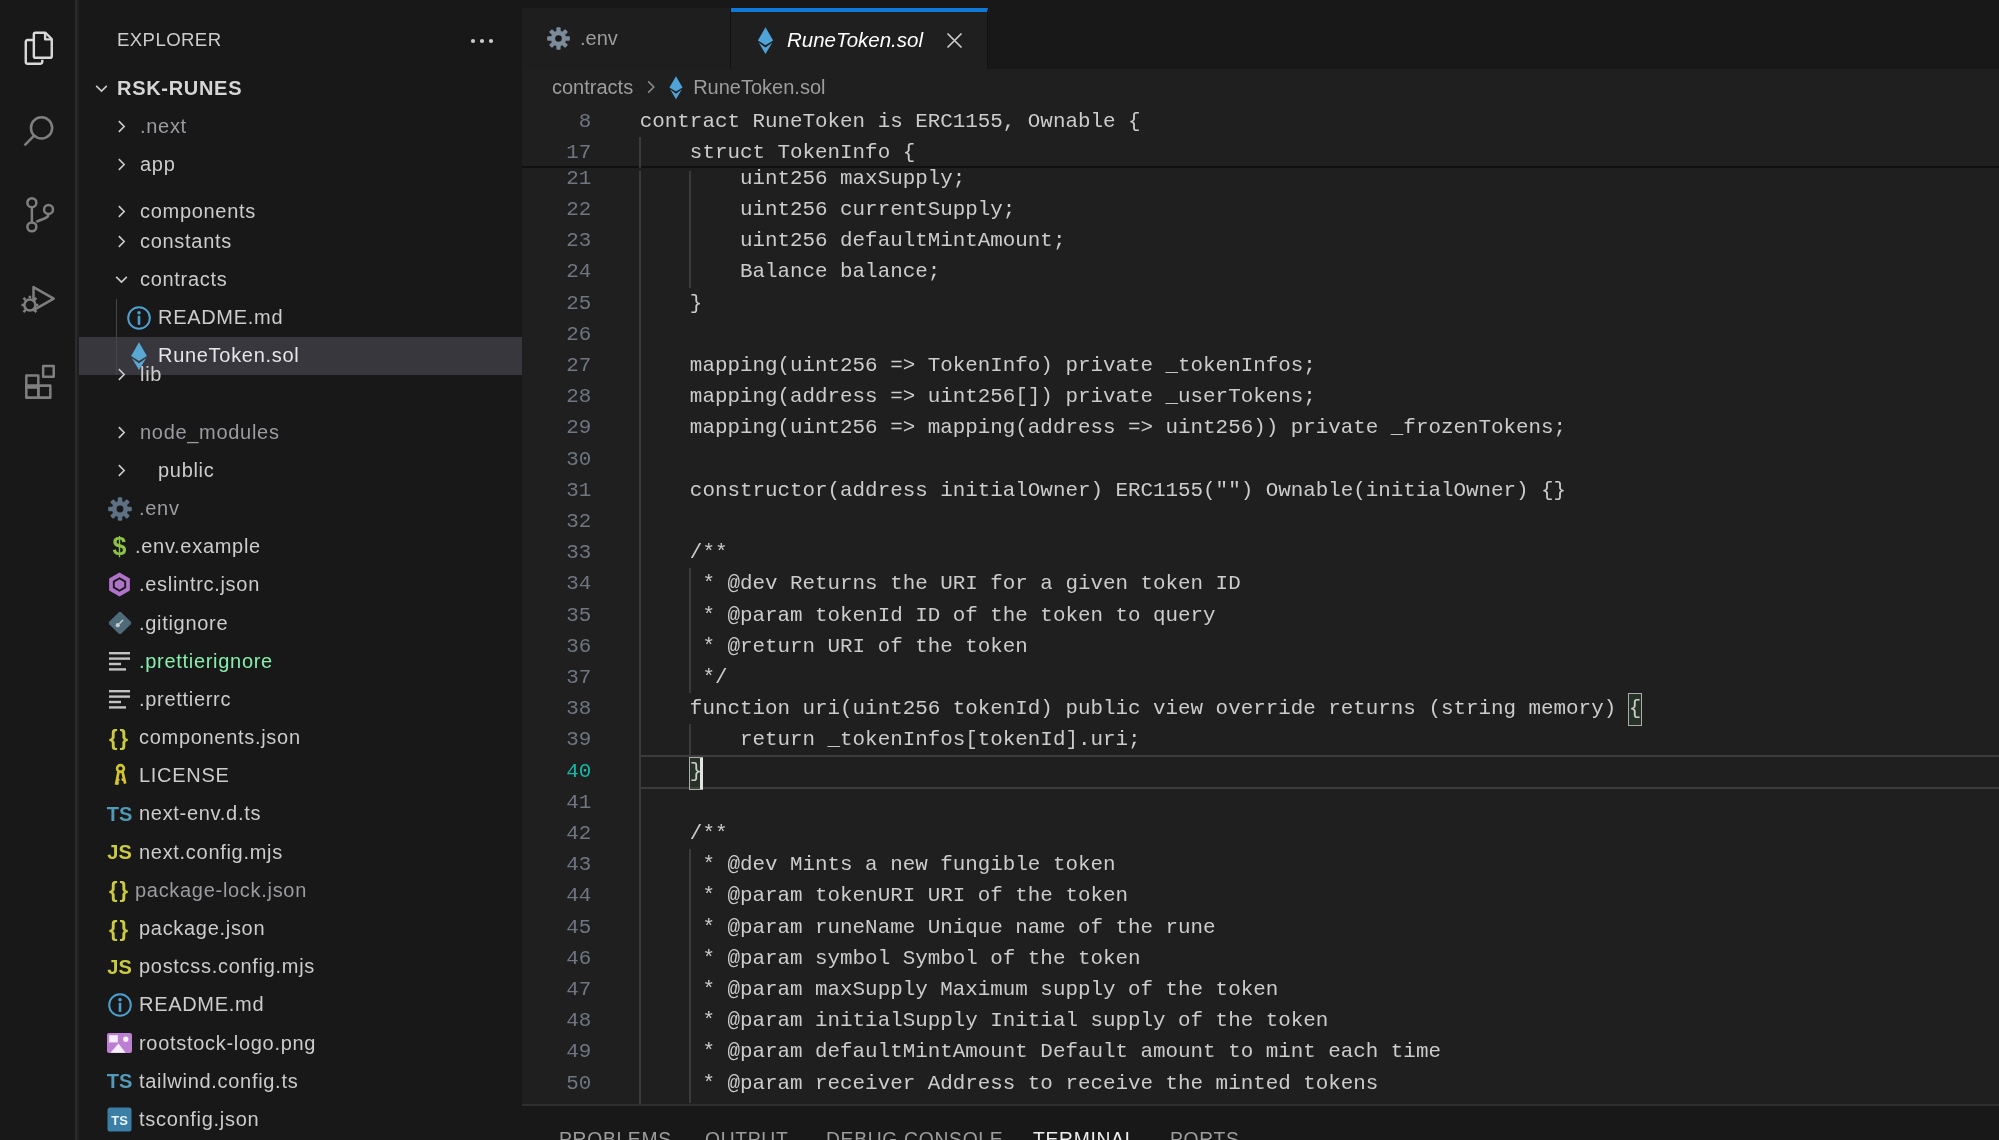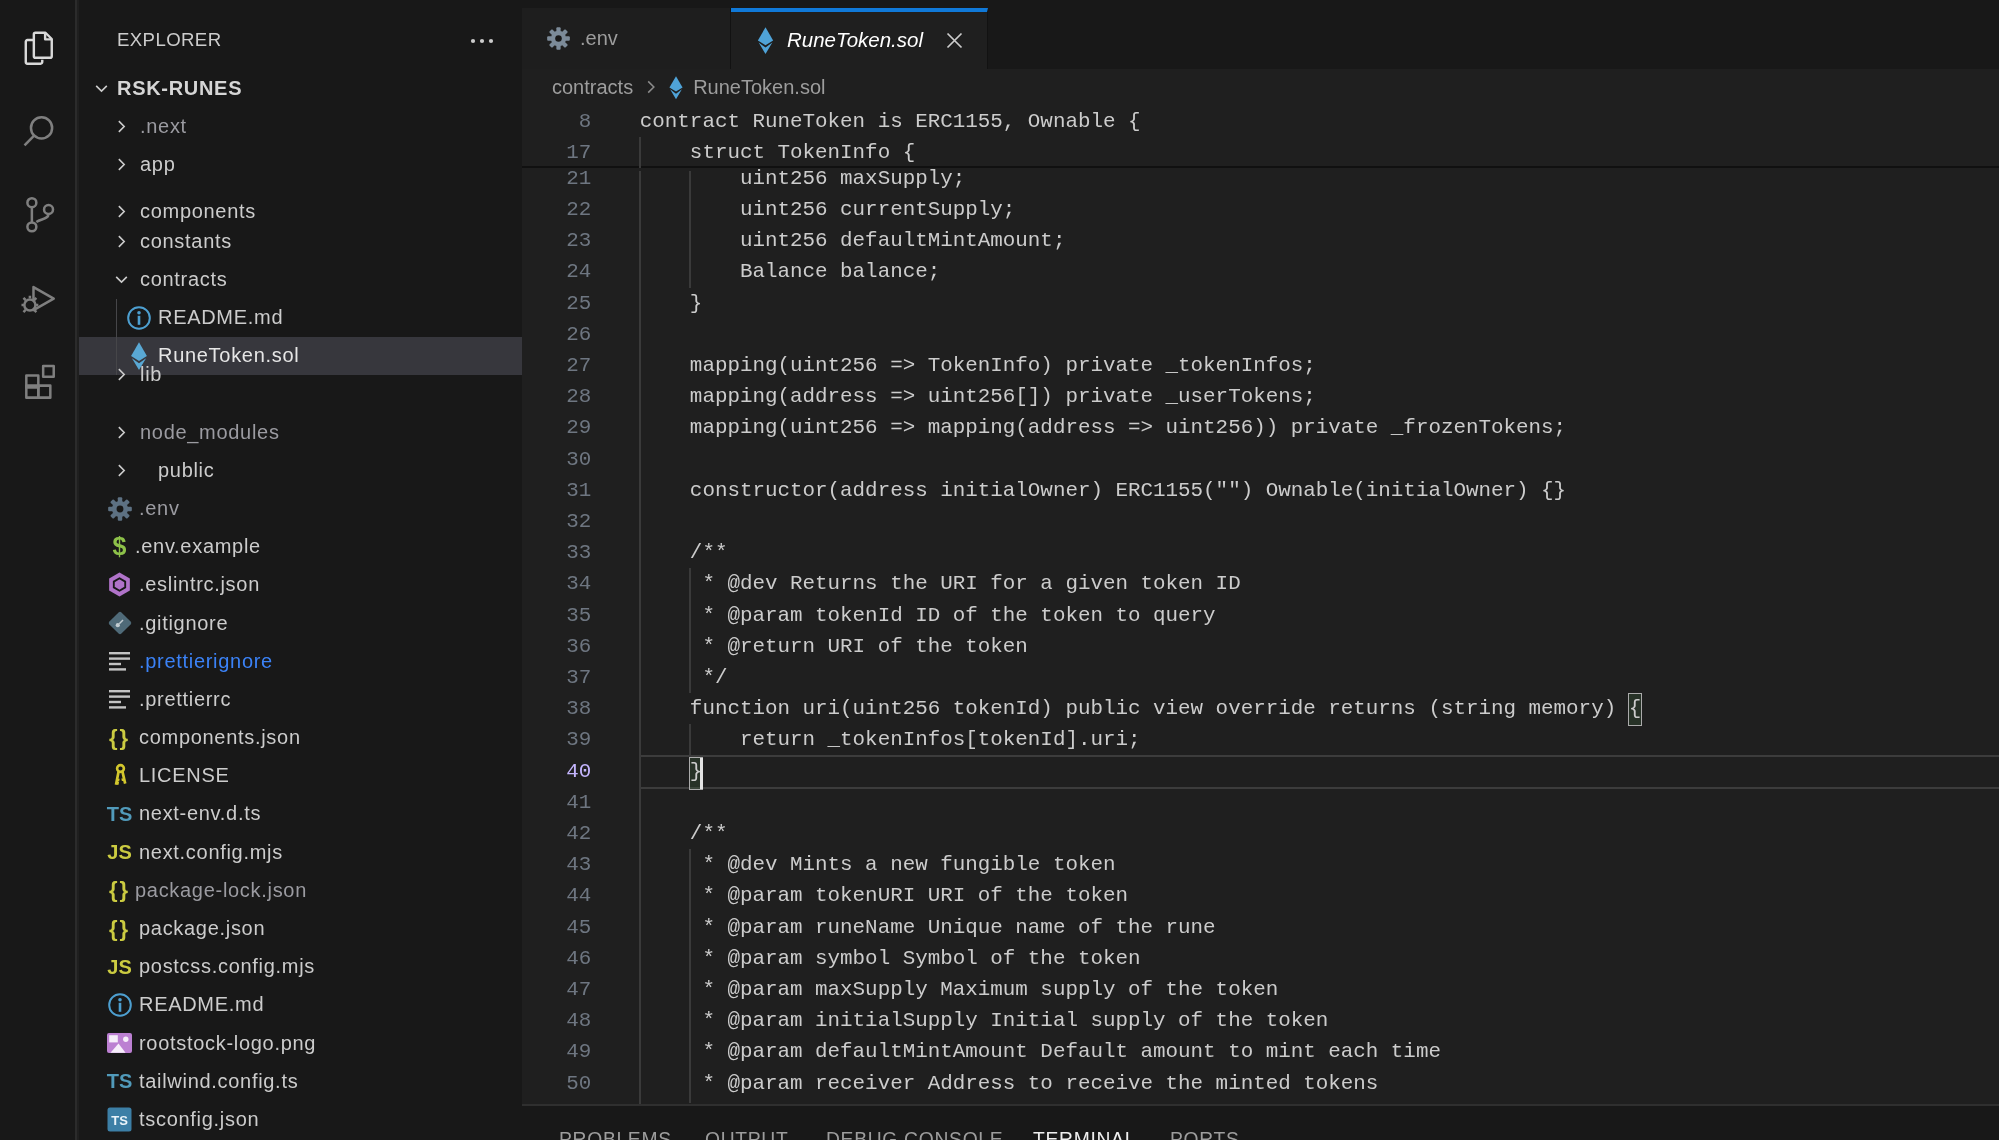--- a/index.html
+++ b/index.html
@@ -227,21 +227,21 @@
     </div>
 <div class="trow" style="top:642.2px">
       <span class="islot" style="margin-left:25px">
         <svg width="26" height="26" viewBox="0 0 26 26">
           <rect x="2" y="4" width="21" height="2.4" fill="#c3c3c3"></rect>
           <rect x="2" y="9.4" width="21" height="2.4" fill="#c3c3c3"></rect>
           <rect x="2" y="14.8" width="12" height="2.4" fill="#c3c3c3"></rect>
           <rect x="2" y="20.2" width="17" height="2.4" fill="#c3c3c3"></rect>
         </svg>
       </span>
-      <span class="lbl" style="margin-left:4px;color:#3b82f6">.prettierignore</span>
+      <span class="lbl" style="margin-left:4px;color:#86efac">.prettierignore</span>
     </div>
 <div class="trow" style="top:680.4px">
       <span class="islot" style="margin-left:25px">
         <svg width="26" height="26" viewBox="0 0 26 26">
           <rect x="2" y="4" width="21" height="2.4" fill="#c3c3c3"></rect>
           <rect x="2" y="9.4" width="21" height="2.4" fill="#c3c3c3"></rect>
           <rect x="2" y="14.8" width="12" height="2.4" fill="#c3c3c3"></rect>
           <rect x="2" y="20.2" width="17" height="2.4" fill="#c3c3c3"></rect>
         </svg>
       </span>
@@ -401,21 +401,21 @@
 30
 31
 32
 33
 34
 35
 36
 37
 38
 39
-<span style="color:#c4b5fd">40</span>
+<span style="color:#14b8a6">40</span>
 41
 42
 43
 44
 45
 46
 47
 48
 49
 50</pre>

